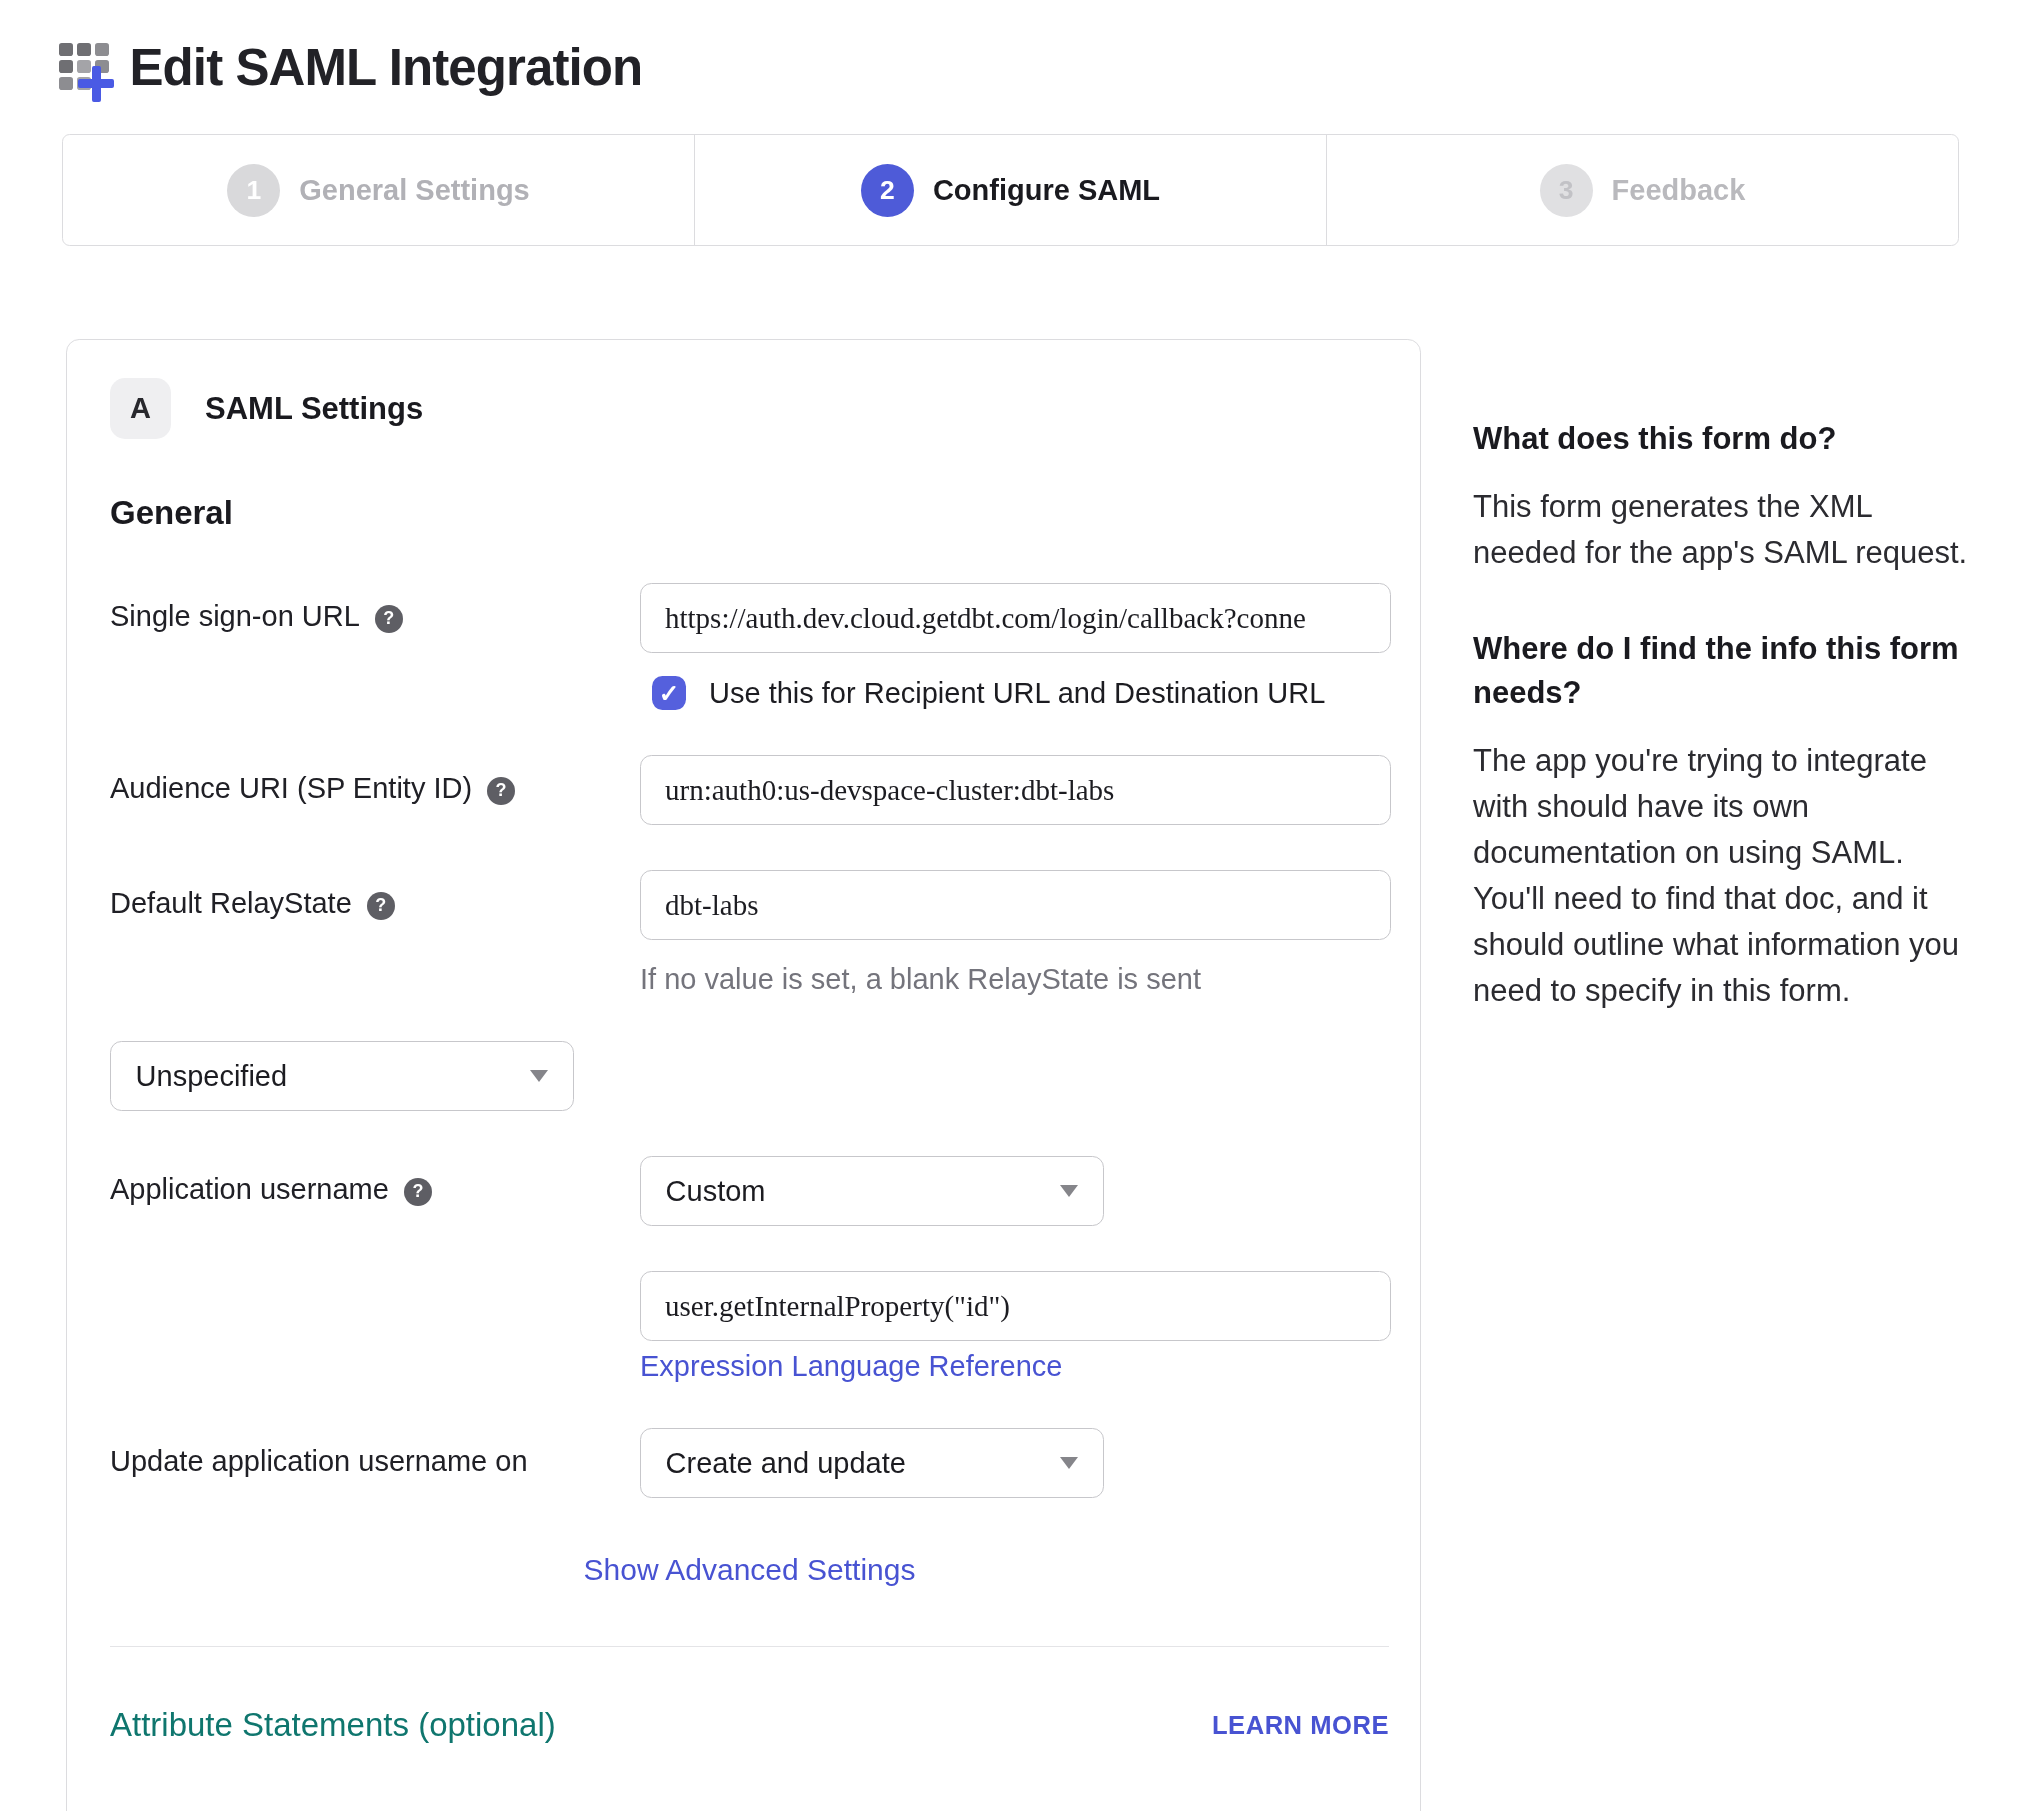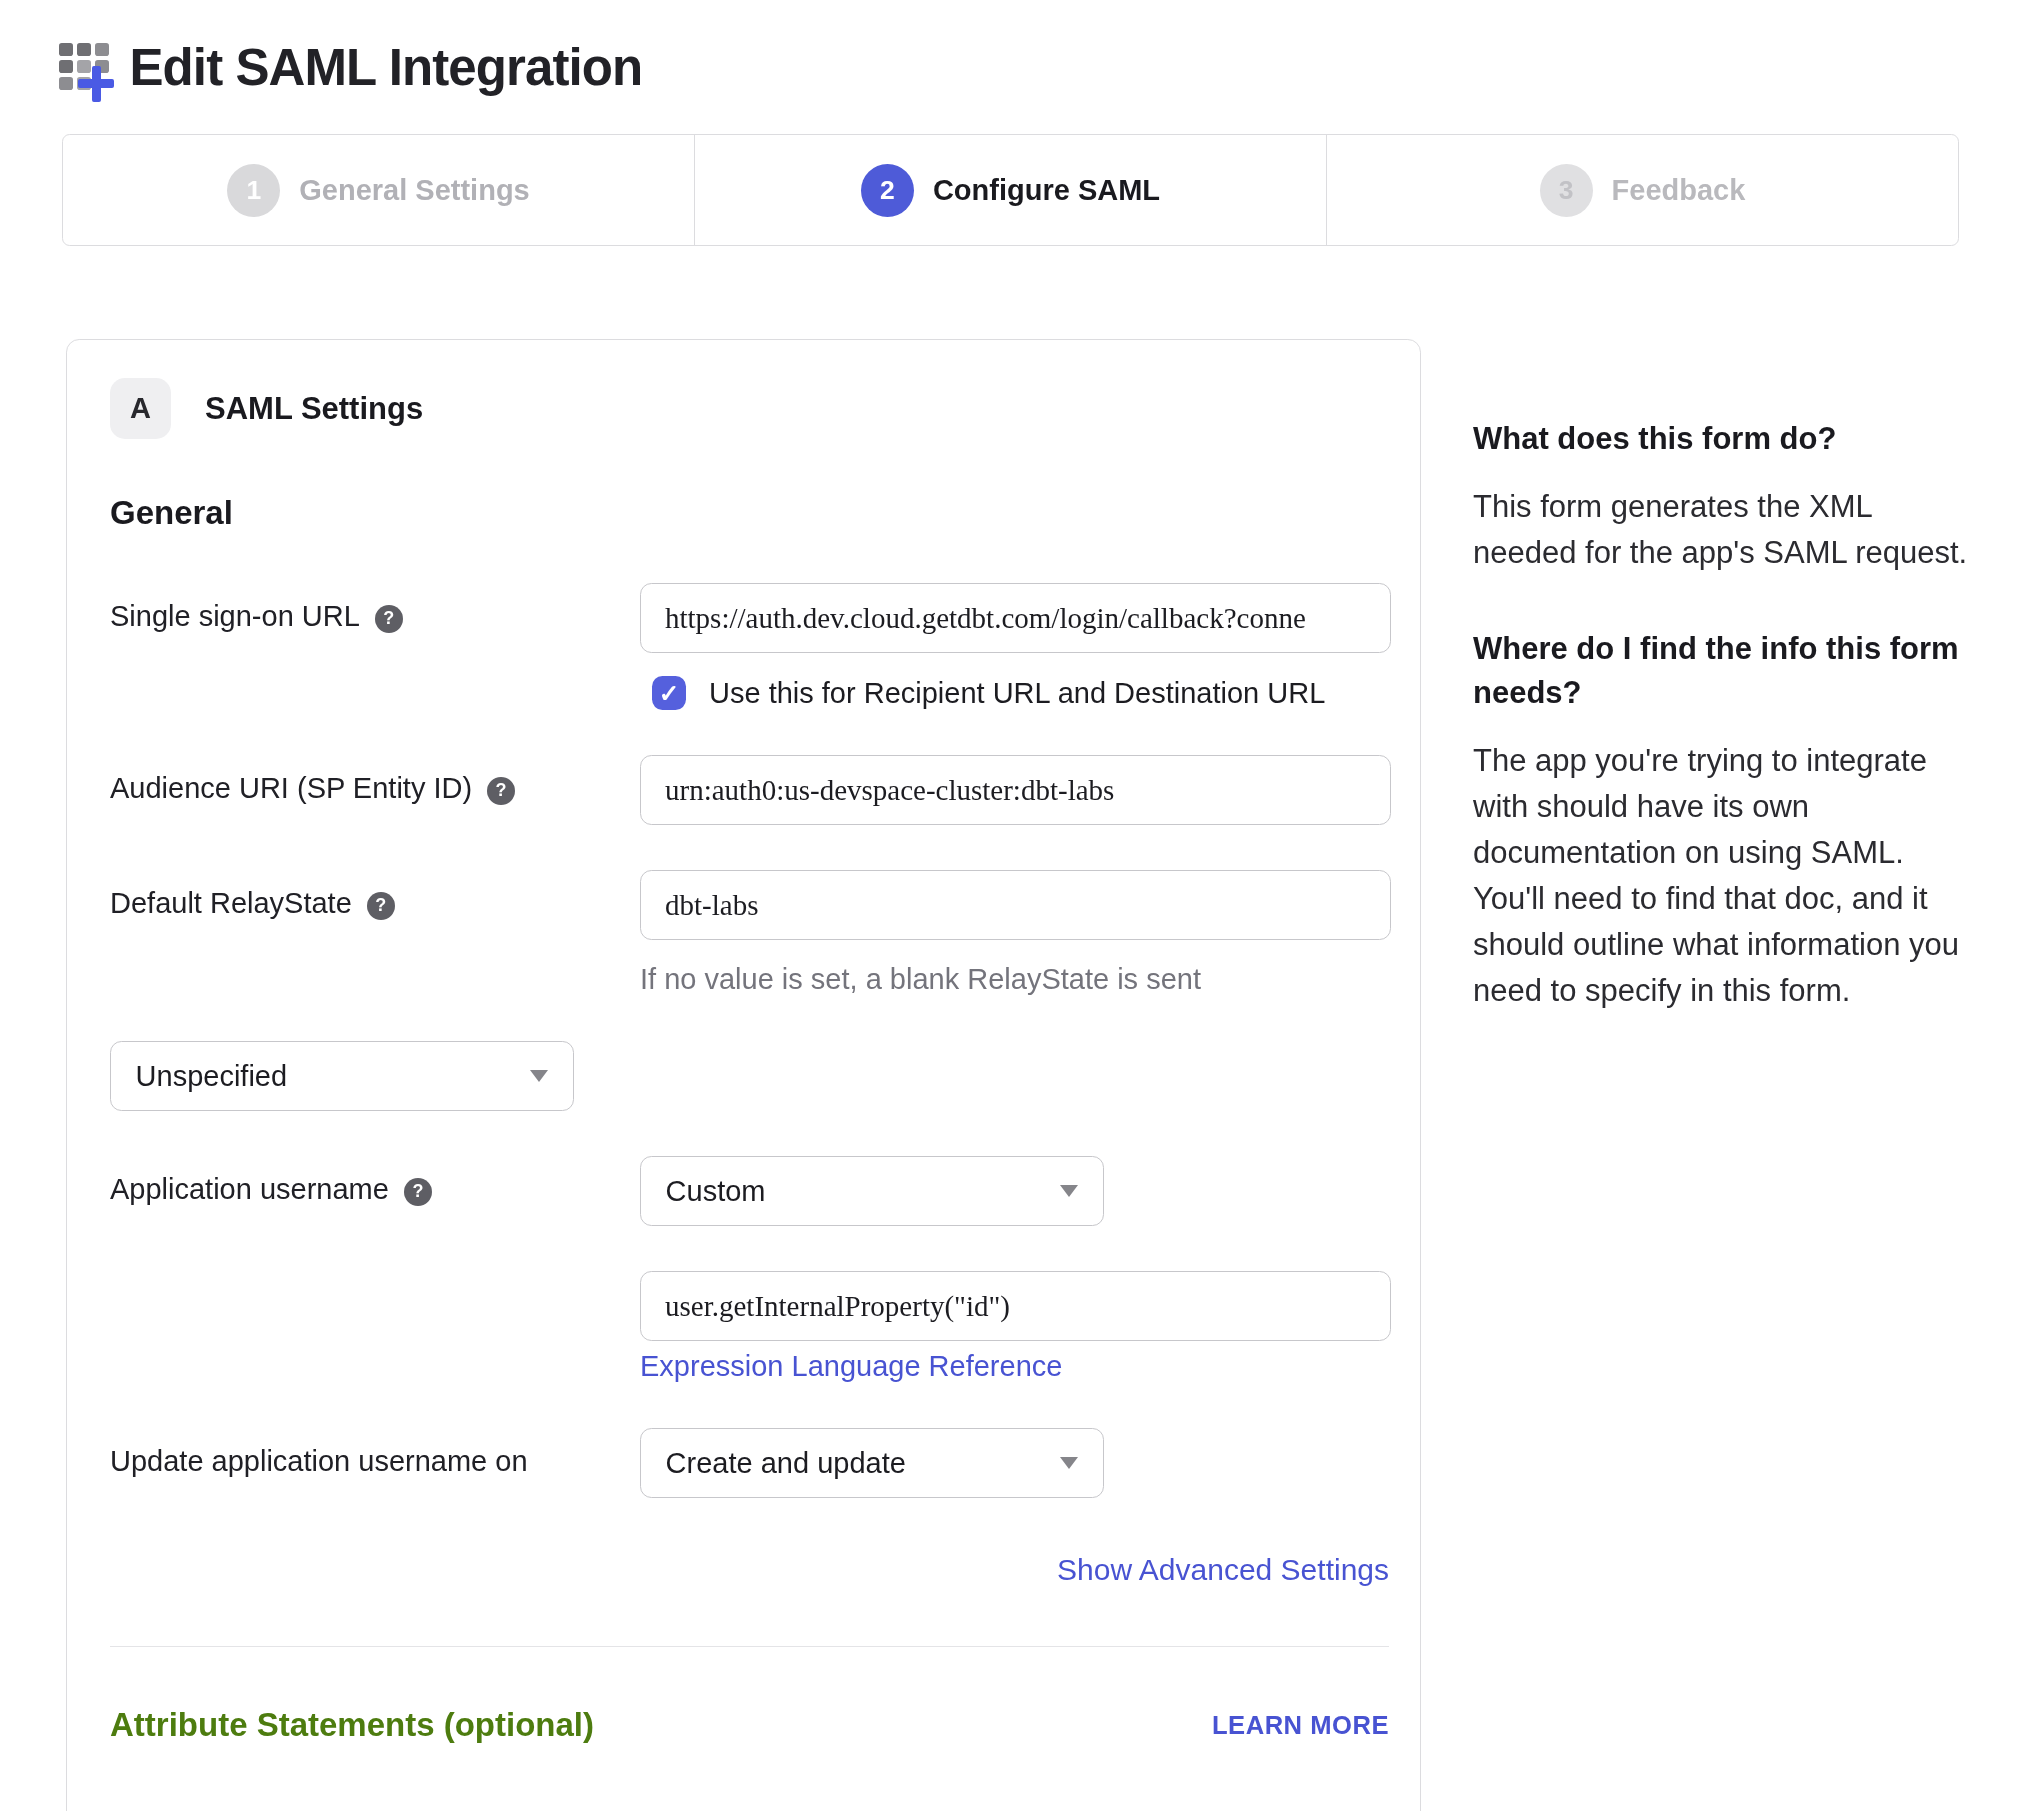--- a/index.html
+++ b/index.html
@@ -157,30 +157,30 @@
     width: 0; height: 0;
     border-left: 9.5px solid transparent;
     border-right: 9.5px solid transparent;
     border-top: 12.3px solid #85858a;
     flex: none;
   }
 
   .inline-link { font-size: 29px; color: #4853d2; text-decoration: none; display: inline-block; }
   .expression-link { margin-top: 9px; }
 
-  .show-advanced-row { text-align: right; margin: 55px 0 0 0; }
+  .show-advanced-row { text-align: center; margin: 55px 0 0 0; }
   .show-advanced-row a { font-size: 30px; }
 
   .divider { border: none; border-top: 1.9px solid #e4e4e7; margin: 59px 0 0 0; }
 
   .attr-header {
     display: flex; align-items: center; justify-content: space-between;
     margin-top: 59px; margin-bottom: 66px;
   }
-  .attr-title { font-size: 33px; font-weight: bold; color: #4d7c0f; }
+  .attr-title { font-size: 33px; font-weight: normal; color: #0f766e; }
   .learn-more { font-size: 25.6px; font-weight: bold; letter-spacing: 0.5px; color: #4853d2; text-decoration: none; }
 </style>
 </head>
 <body>
 
 <div class="page-header">
   <div class="app-icon">
     <div class="grid">
       <div class="sq sq-a"></div>
         <div class="sq sq-a"></div>

